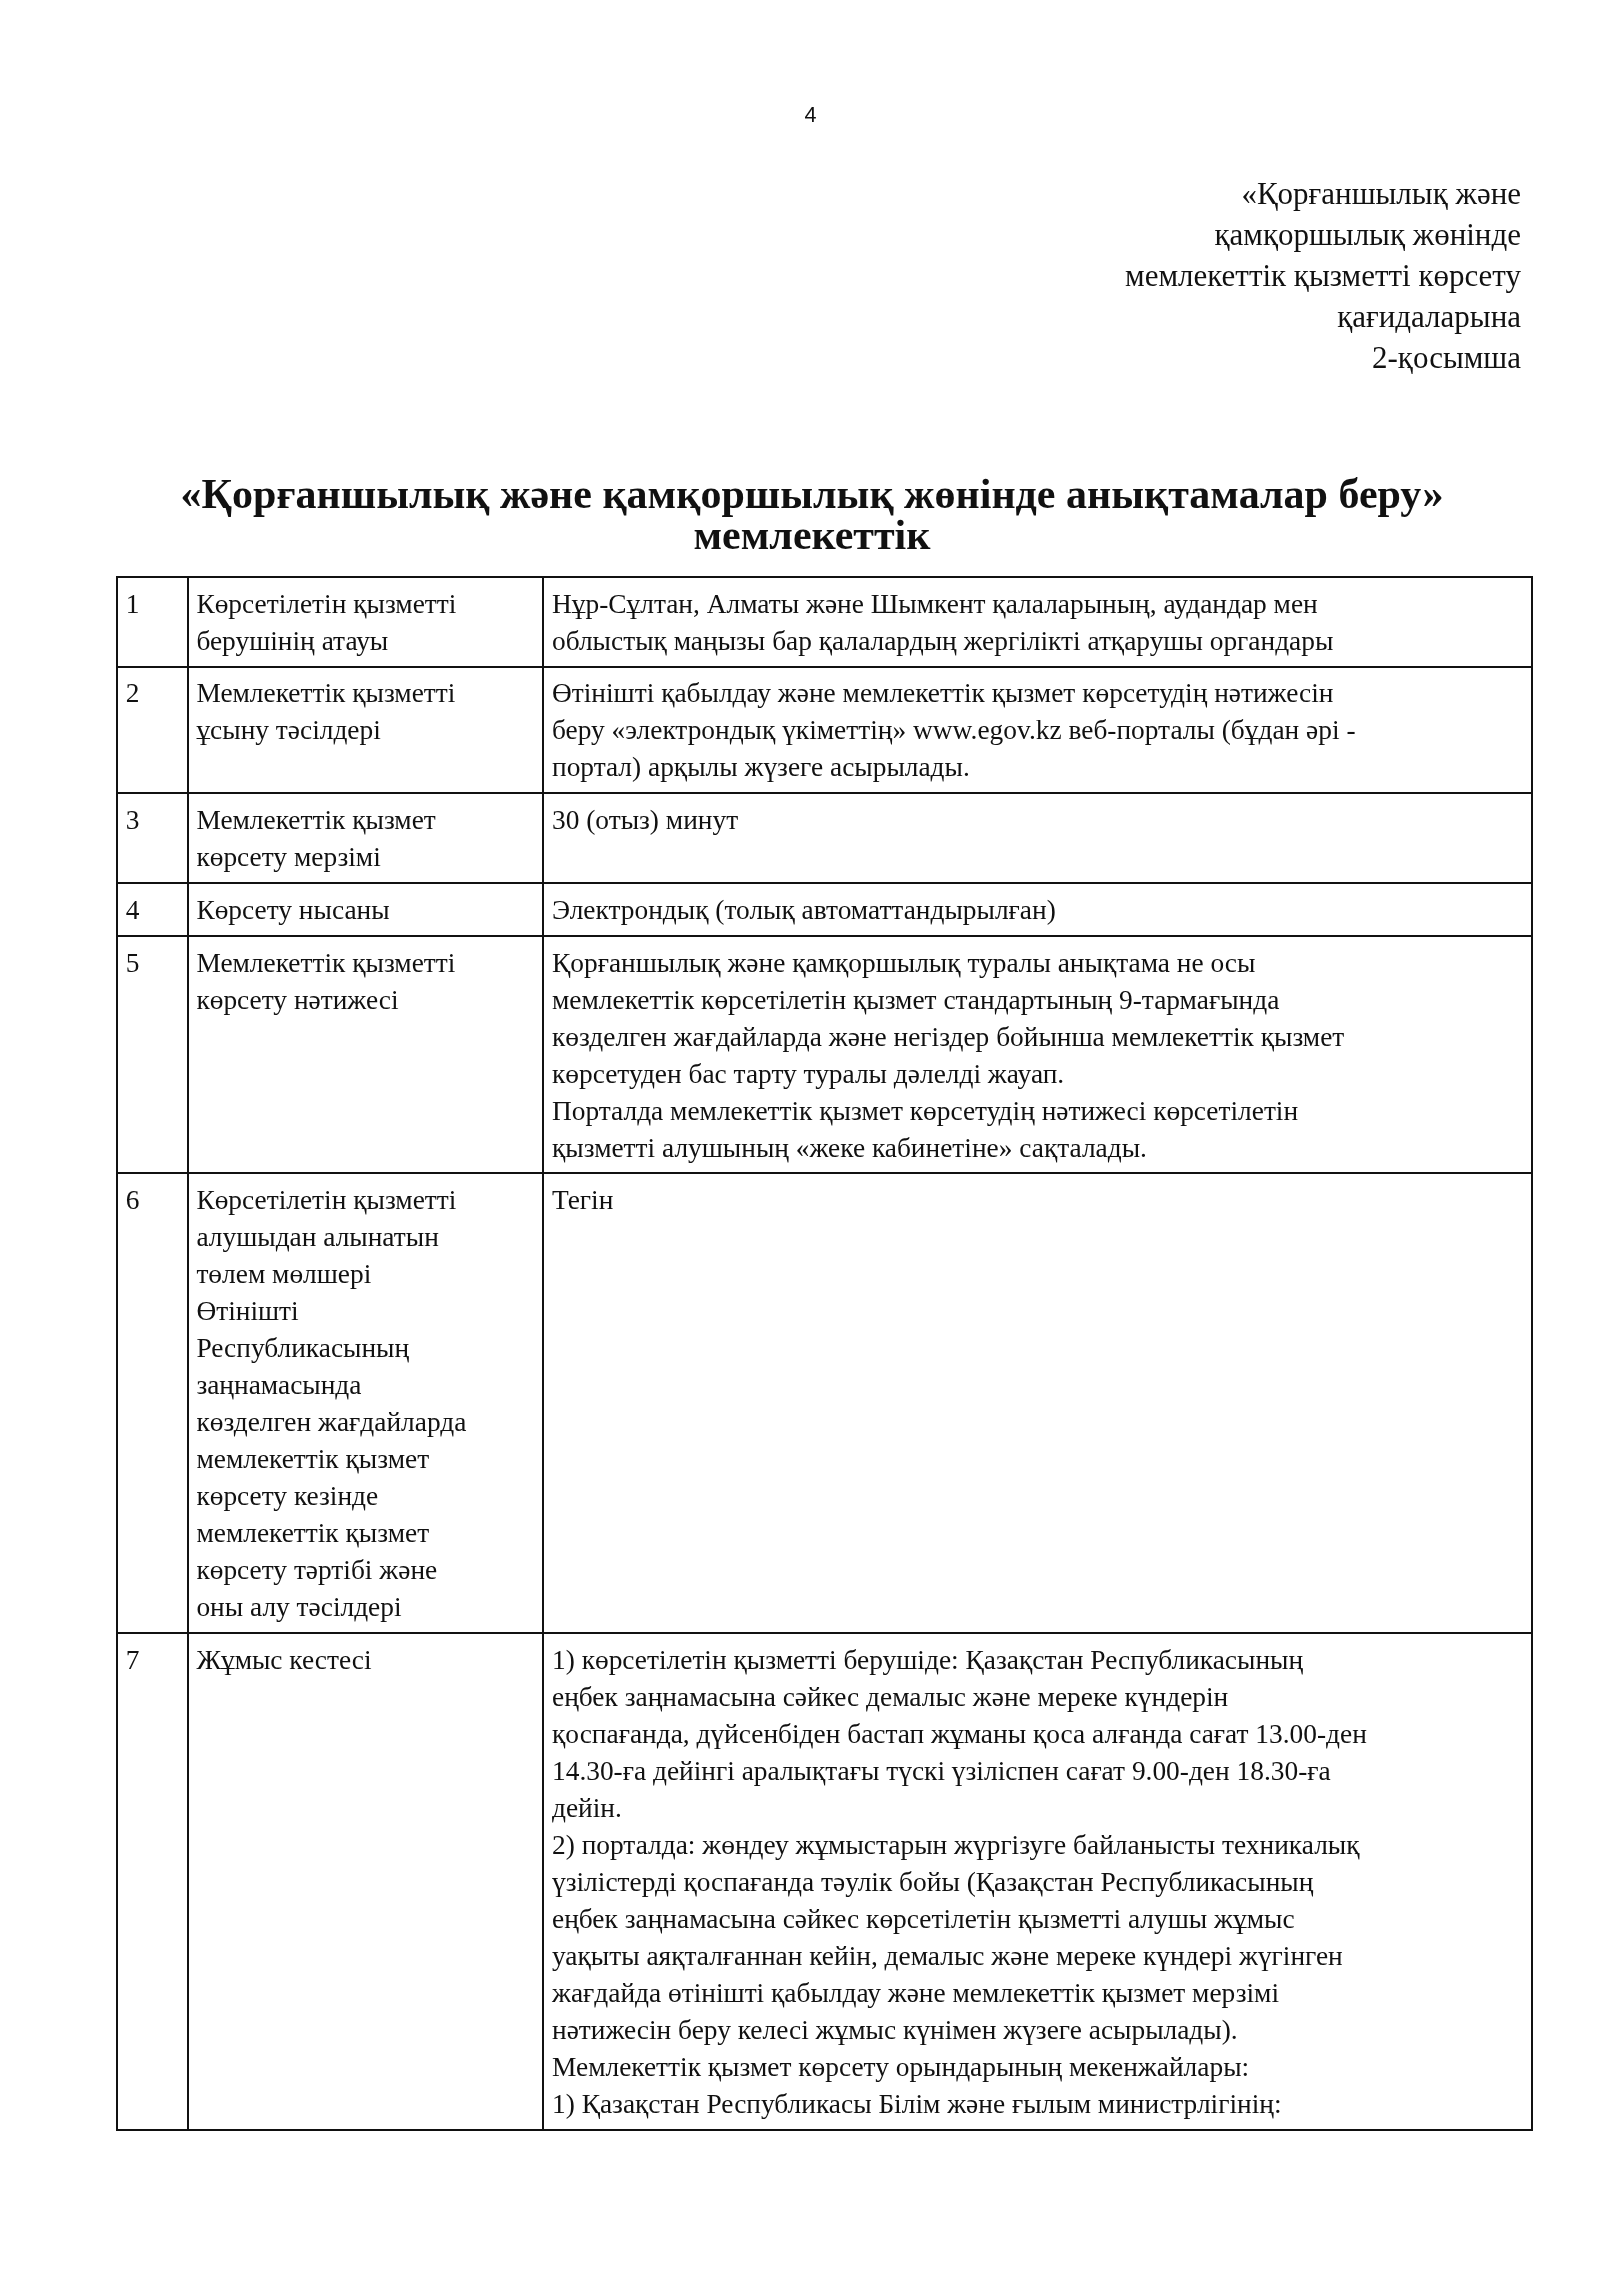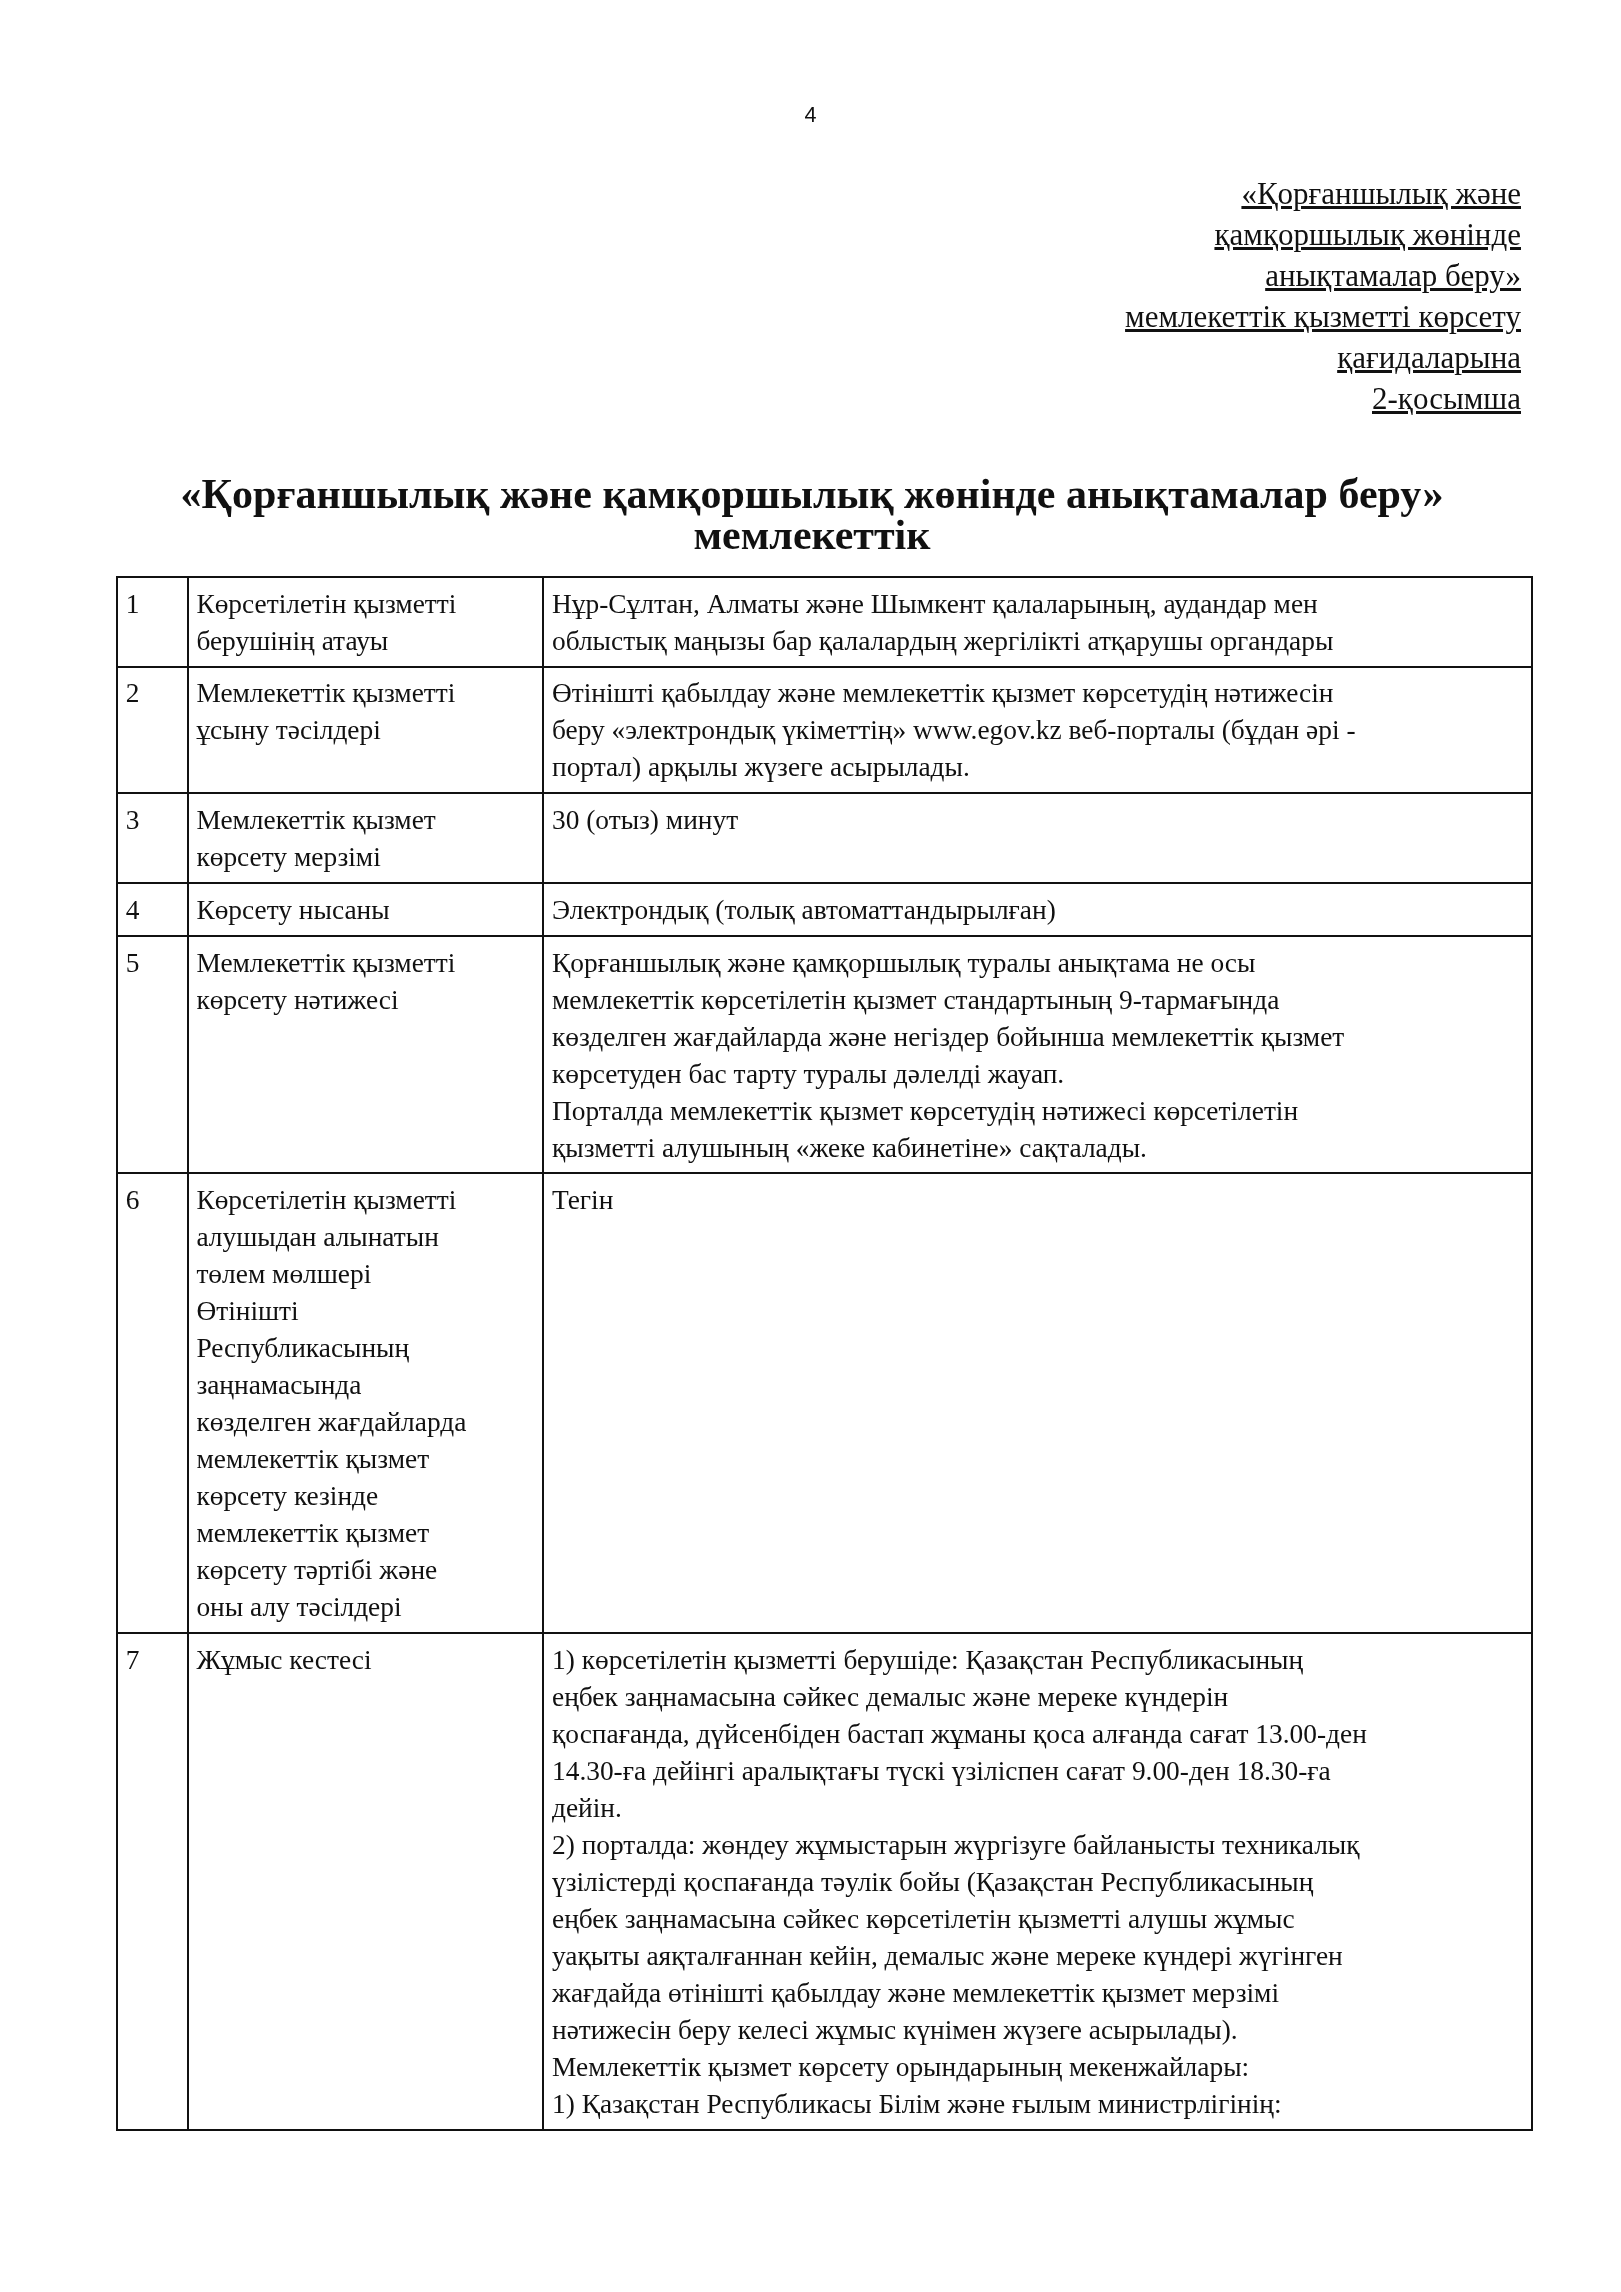--- a/index.html
+++ b/index.html
@@ -10,21 +10,21 @@
     }
     .page-number {
       position: absolute; top: 102px; left: 0; width: 1621px; text-align: center;
       font-family: "Liberation Sans", "DejaVu Sans", sans-serif;
       font-size: 21.6px;
     }
     .annex {
       position: absolute; top: 173px; right: 100px; text-align: right;
       font-size: 31px; line-height: 41px;
     }
-    .annex div { white-space: nowrap; text-decoration: underline; }
+    .annex div { white-space: nowrap; }
     .doc-title {
       position: absolute; top: 474px; left: 116px; width: 1392px; text-align: center;
       font-size: 42px; line-height: 41px; font-weight: bold;
     }
     table.standard {
       position: absolute; top: 576px; left: 116px; width: 1417px;
       border-collapse: collapse;
       font-size: 27.4px; line-height: 37px;
     }
     table.standard td {
@@ -38,21 +38,20 @@
     .line { display: block; }
   </style>
 </head>
 <body>
 
 <div class="page-number">4</div>
 
 <div class="annex">
   <div>«Қорғаншылық және</div>
   <div>қамқоршылық жөнінде</div>
-  <div>анықтамалар беру»</div>
   <div>мемлекеттік қызметті көрсету</div>
   <div>қағидаларына</div>
   <div>2-қосымша</div>
 </div>
 
 <div class="doc-title">
   <div>«Қорғаншылық және қамқоршылық жөнінде анықтамалар беру» мемлекеттік</div>
 </div>
 
 <table class="standard">

